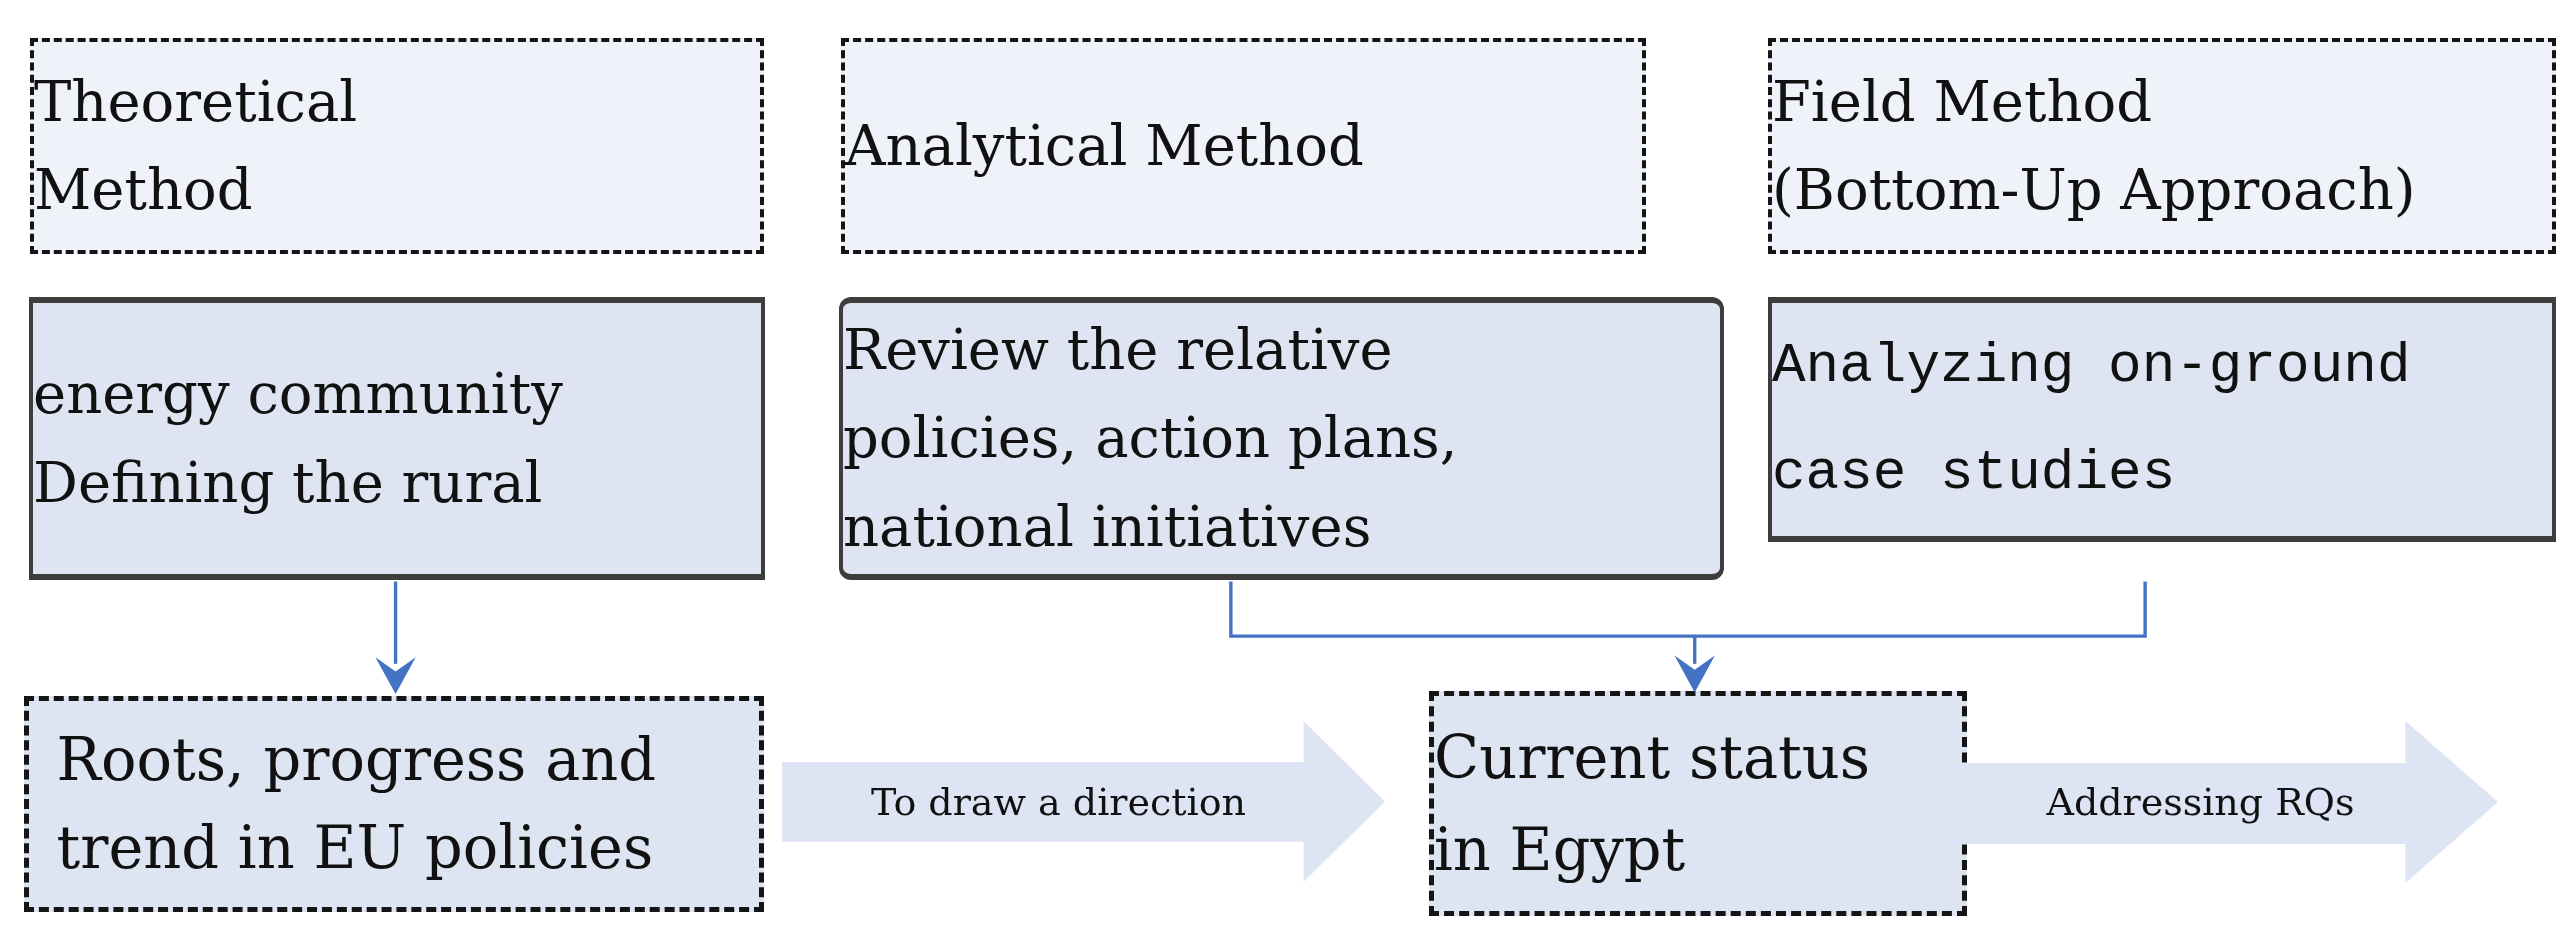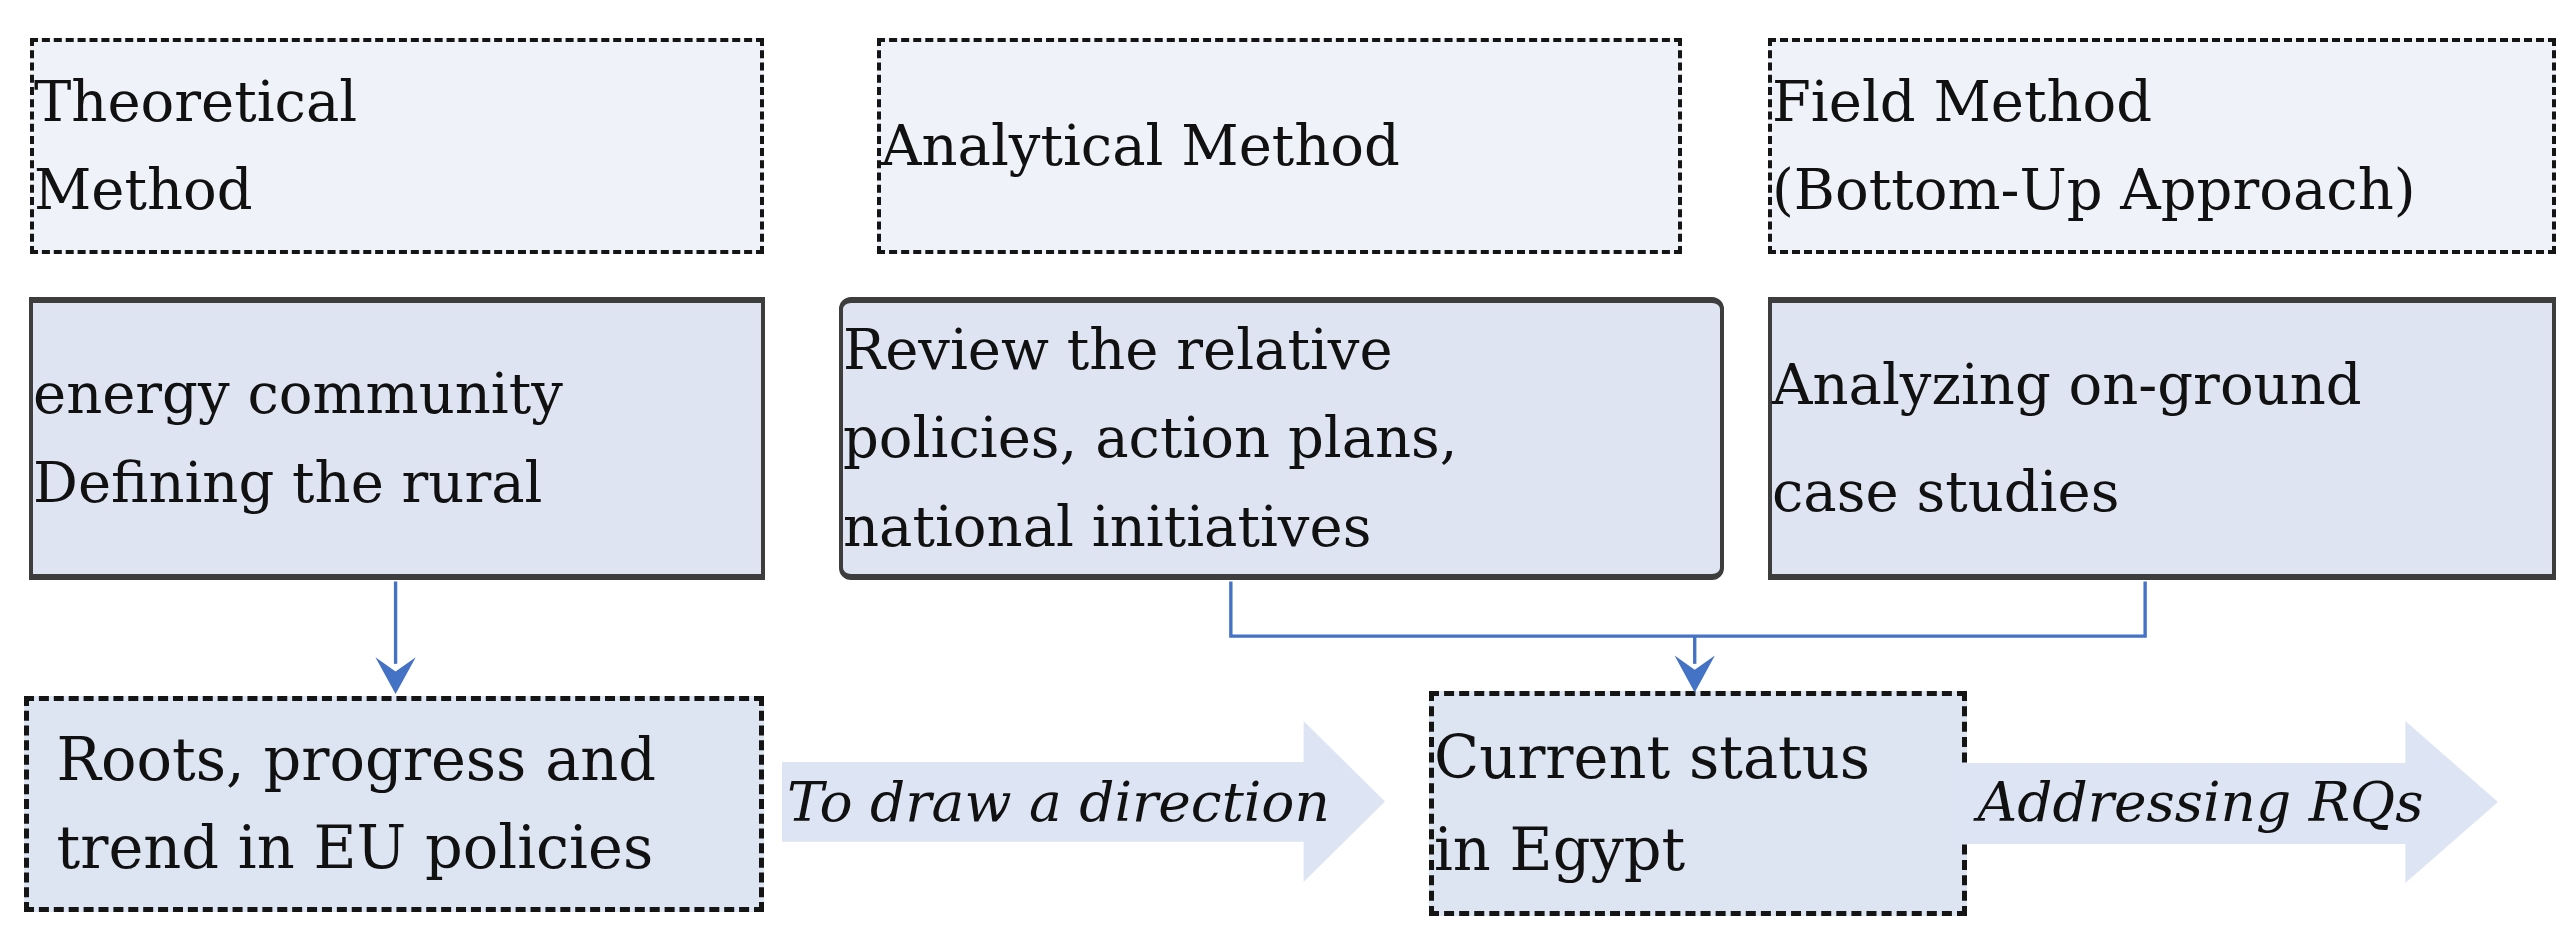--- a/index.html
+++ b/index.html
@@ -55,22 +55,21 @@
     line-height: 1.5;
   }
   .block-arrow {
     position: absolute;
     background: var(--arrow-fill);
     display: flex;
     align-items: center;
     justify-content: center;
   }
   .block-arrow .arrow-label {
-    font-style: italic;
-    font-size: 55px;
+    font-size: 38px;
     white-space: nowrap;
     color: var(--text);
     padding-right: 50px;
   }
   .overlay {
     position: absolute;
     inset: 0;
     width: 2576px;
     height: 942px;
     pointer-events: none;
@@ -87,41 +86,41 @@
 </head>
 <body>
 
 <div class="canvas">
 
   <div class="box header-box" style="left:30px; top:38px; width:734px; height:216px;">
     <span class="bl">Theoretical</span>
     <span class="bl">Method</span>
   </div>
 
-  <div class="box header-box" style="left:841px; top:38px; width:805px; height:216px;margin-left:36px;">
+  <div class="box header-box" style="left:841px; top:38px; width:805px; height:216px;">
     <span class="bl">Analytical Method</span>
   </div>
 
   <div class="box header-box" style="left:1768px; top:38px; width:788px; height:216px;">
     <span class="bl">Field Method</span>
     <span class="bl">(Bottom-Up Approach)</span>
   </div>
 
   <div class="box task-box" style="left:29px; top:297px; width:736px; height:283px;">
     <span class="bl">energy community</span>
     <span class="bl">Defining the rural</span>
   </div>
 
   <div class="box task-box" style="left:839px; top:297px; width:885px; height:283px;border-radius:12px;">
     <span class="bl">Review the relative</span>
     <span class="bl">policies, action plans,</span>
     <span class="bl">national initiatives</span>
   </div>
 
-  <div class="box task-box lh-tall" style="left:1768px; top:297px; width:788px; height:283px;">
+  <div class="box task-box lh-tall" style="left:1768px; top:297px; width:788px; height:245px;font-family:Liberation Mono, monospace;">
     <span class="bl">Analyzing on-ground</span>
     <span class="bl">case studies</span>
   </div>
 
   <div class="box output-box" style="left:23.5px; top:696px; width:740px; height:216px;padding-left:28px;">
     <span class="bl">Roots, progress and</span>
     <span class="bl">trend in EU policies</span>
   </div>
 
   <div class="box output-box" style="left:1429px; top:691px; width:538px; height:225px; line-height:1.55;">

